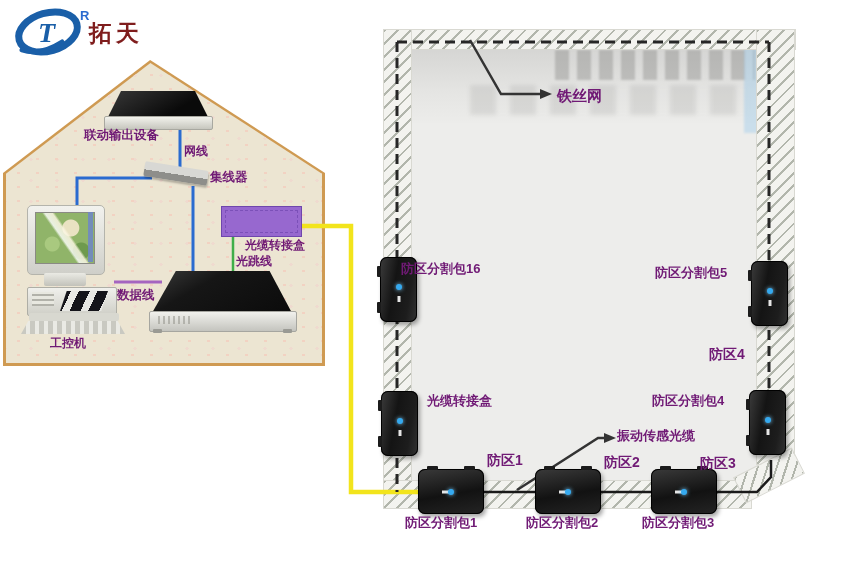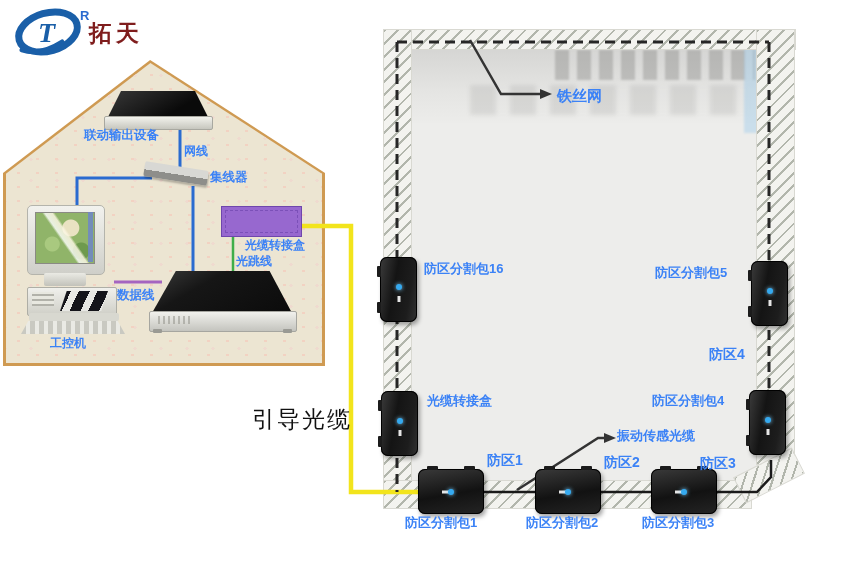--- a/index.html
+++ b/index.html
@@ -1,19 +1,19 @@
 <!DOCTYPE html>
 <html><head>
 <meta charset="utf-8">
 <style>
   html,body{margin:0;padding:0;background:#fff;}
   #stage{position:relative;width:850px;height:563px;background:#ffffff;overflow:hidden;
          font-family:"Liberation Sans",sans-serif;}
   .abs{position:absolute;}
-  .lbl{position:absolute;font-weight:bold;font-size:13px;color:#3b82f6;white-space:nowrap;z-index:5;line-height:1.15;}
+  .lbl{position:absolute;font-weight:bold;font-size:13px;color:#701a75;white-space:nowrap;z-index:5;line-height:1.15;}
   .s12{font-size:12px}.s125{font-size:12.5px}.s135{font-size:12px}.s14{font-size:14px}.s15{font-size:15px}
 
   
   #logo-r{left:80px;top:9px;font-size:13px;color:#2a6bd0;}
   #logo-brand{left:89px;top:21px;font-size:23px;letter-spacing:4px;color:#7f1d1d;
               font-family:"Liberation Serif",serif;}
 
   
   #house-outer{left:3px;top:60px;width:322px;height:306px;background:#cf9a52;z-index:0;
     clip-path:polygon(45.7% 0,100% 36.9%,100% 100%,0 100%,0 36.9%);}
@@ -225,26 +225,25 @@
     </div>
 
   <div class="lbl s125" style="left:84px;top:128px">联动输出设备</div>
   <div class="lbl s12" style="left:184px;top:145px">网线</div>
   <div class="lbl s125" style="left:210px;top:170px">集线器</div>
   <div class="lbl s12" style="left:245px;top:239px">光缆转接盒</div>
   <div class="lbl s12" style="left:236px;top:255px">光跳线</div>
   <div class="lbl s125" style="left:117px;top:288px">数据线</div>
   <div class="lbl s135" style="left:50px;top:337px">工控机</div>
 
-  <div class="lbl" id="guide-cable-label">引导光缆</div>
 
   <div class="lbl s15" style="left:557px;top:87px">铁丝网</div>
   <div class="lbl" style="left:617px;top:429px">振动传感光缆</div>
 
-  <div class="lbl" style="left:424px;top:262px">防区分割包16</div>
+  <div class="lbl" style="left:401px;top:262px">防区分割包16</div>
   <div class="lbl" style="left:655px;top:266px">防区分割包5</div>
   <div class="lbl" style="left:427px;top:394px">光缆转接盒</div>
   <div class="lbl" style="left:652px;top:394px">防区分割包4</div>
   <div class="lbl" style="left:405px;top:516px">防区分割包1</div>
   <div class="lbl" style="left:526px;top:516px">防区分割包2</div>
   <div class="lbl" style="left:642px;top:516px">防区分割包3</div>
 
   <div class="lbl s14" style="left:709px;top:346px">防区4</div>
   <div class="lbl s14" style="left:487px;top:452px">防区1</div>
   <div class="lbl s14" style="left:604px;top:454px">防区2</div>

